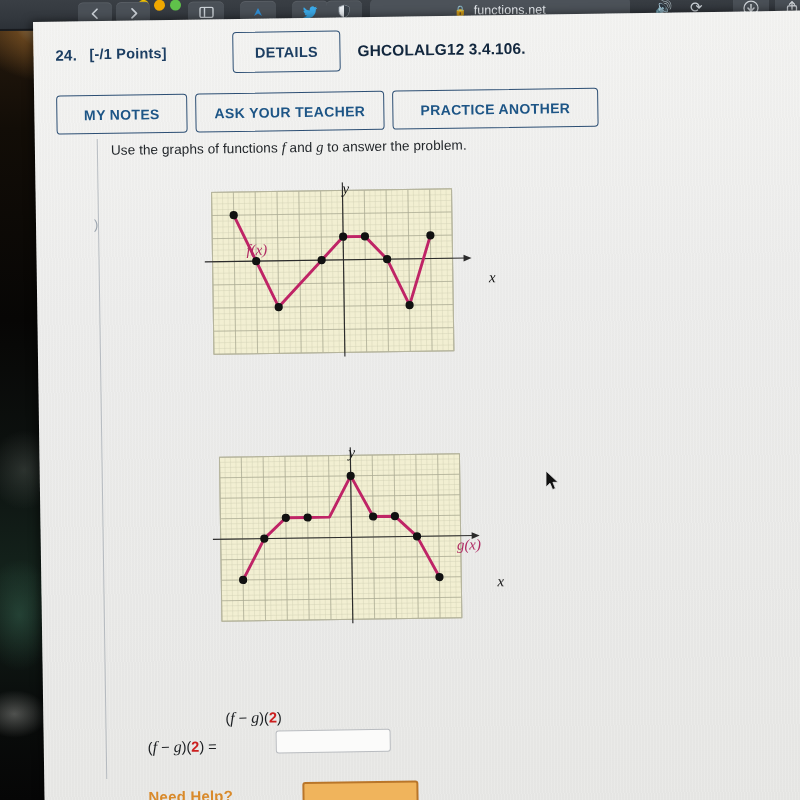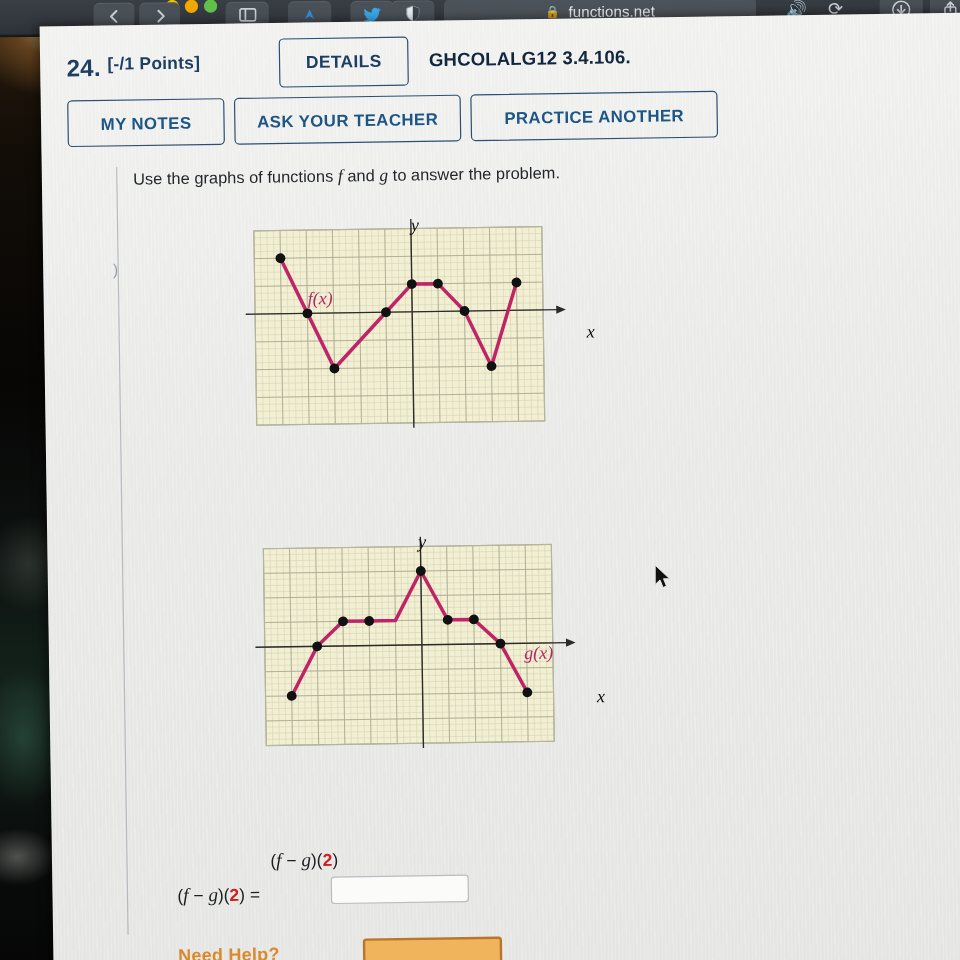--- a/index.html
+++ b/index.html
@@ -57,31 +57,31 @@
   #sheet::before{ 
     content:"";position:absolute;inset:0;pointer-events:none;
     background:repeating-linear-gradient(90deg, rgba(255,255,255,.22) 0 1px, rgba(0,0,0,.012) 1px 3px);
     opacity:.55;
   }
   #content-rule{position:absolute;left:62px;top:118px;width:1px;height:640px;background:rgba(120,130,145,.45);}
   #tick-mark{position:absolute;left:58px;top:196px;width:8px;height:14px;color:#9aa3ad;font-size:13px;}
 
   
   #prob-row{position:absolute;left:22px;top:13px;width:700px;height:44px;}
-  #prob-num{position:absolute;left:0;top:12px;font-size:20px;font-weight:bold;color:#1d3f63;letter-spacing:.2px;}
+  #prob-num{position:absolute;left:0;top:12px;font-size:15px;font-weight:bold;color:#1d3f63;letter-spacing:.2px;}
   #prob-points{position:absolute;left:34px;top:12px;font-size:14.5px;font-weight:bold;color:#1d3f63;letter-spacing:.2px;}
   #details-btn{
     position:absolute;left:177px;top:0px;width:106px;height:39px;border:1.6px solid #2d4f74;border-radius:4px;
     display:flex;align-items:center;justify-content:center;background:transparent;
     font-size:14.5px;font-weight:bold;color:#1d3f63;letter-spacing:.3px;cursor:pointer;
   }
   #prob-code{position:absolute;left:302px;top:12px;font-size:15.5px;font-weight:bold;color:#12273e;letter-spacing:.1px;white-space:nowrap;}
 
   
-  #action-row{position:absolute;left:22px;top:62px;height:40px;}
+  #action-row{position:absolute;left:22px;top:74px;height:40px;}
   .abtn{
     position:absolute;top:0;height:37px;border:1.6px solid #2d4f74;border-radius:4px;
     display:flex;align-items:center;justify-content:center;background:transparent;
     font-size:14px;font-weight:bold;color:#1d5586;letter-spacing:.35px;cursor:pointer;white-space:nowrap;
   }
   #btn-notes{left:0;width:129px;}
   #btn-teacher{left:139px;width:187px;}
   #btn-practice{left:336px;width:204px;}
 
   
@@ -206,21 +206,21 @@
     <div class="abtn" id="btn-notes">MY NOTES</div>
     <div class="abtn" id="btn-teacher">ASK YOUR TEACHER</div>
     <div class="abtn" id="btn-practice">PRACTICE ANOTHER</div>
   </div>
 
   <div id="prompt"><span>Use the graphs of functions </span><i>f</i><span> and </span><i>g</i><span> to answer the problem.</span></div>
 
   <div class="graph-wrap" id="graph-f">
     <span class="axis-letter" style="left:139px;top:-2px">y</span>
     <span class="axis-letter" style="left:284px;top:89px">x</span>
-    <span class="fn-label" style="left:52px;top:58px">f(x)</span>
+    <span class="fn-label" style="left:42px;top:58px">f(x)</span>
     <svg id="svg-f" width="280" height="178" viewBox="0 0 280 178">
         <rect x="8" y="8" width="240" height="162" fill="#f2efd2"></rect>
         <g stroke="#c9c8ad" stroke-width="0.4" opacity="0.85">
           <line x1="8" y1="8" x2="8" y2="170"></line>
           <line x1="13.454545454545455" y1="8" x2="13.454545454545455" y2="170"></line>
           <line x1="18.90909090909091" y1="8" x2="18.90909090909091" y2="170"></line>
           <line x1="24.363636363636367" y1="8" x2="24.363636363636367" y2="170"></line>
           <line x1="29.81818181818182" y1="8" x2="29.81818181818182" y2="170"></line>
           <line x1="35.27272727272727" y1="8" x2="35.27272727272727" y2="170"></line>
           <line x1="40.72727272727273" y1="8" x2="40.72727272727273" y2="170"></line>
@@ -330,21 +330,21 @@
         <circle cx="160.72727272727272" cy="54.28571428571428" r="4.1" fill="#111"></circle>
         <circle cx="182.54545454545456" cy="77.42857142857143" r="4.1" fill="#111"></circle>
         <circle cx="204.36363636363637" cy="123.71428571428572" r="4.1" fill="#111"></circle>
         <circle cx="226.1818181818182" cy="54.28571428571428" r="4.1" fill="#111"></circle>
       </svg>
   </div>
 
   <div class="graph-wrap" id="graph-g">
     <span class="axis-letter" style="left:137px;top:-3px">y</span>
     <span class="axis-letter" style="left:284px;top:128px">x</span>
-    <span class="fn-label" style="left:224px;top:91px">g(x)</span>
+    <span class="fn-label" style="left:244px;top:91px">g(x)</span>
     <svg id="svg-g" width="280" height="180" viewBox="0 0 280 180">
         <rect x="8" y="8" width="240" height="164" fill="#f2efd2"></rect>
         <g stroke="#c9c8ad" stroke-width="0.4" opacity="0.85">
           <line x1="8" y1="8" x2="8" y2="172"></line>
           <line x1="13.454545454545455" y1="8" x2="13.454545454545455" y2="172"></line>
           <line x1="18.90909090909091" y1="8" x2="18.90909090909091" y2="172"></line>
           <line x1="24.363636363636367" y1="8" x2="24.363636363636367" y2="172"></line>
           <line x1="29.81818181818182" y1="8" x2="29.81818181818182" y2="172"></line>
           <line x1="35.27272727272727" y1="8" x2="35.27272727272727" y2="172"></line>
           <line x1="40.72727272727273" y1="8" x2="40.72727272727273" y2="172"></line>

